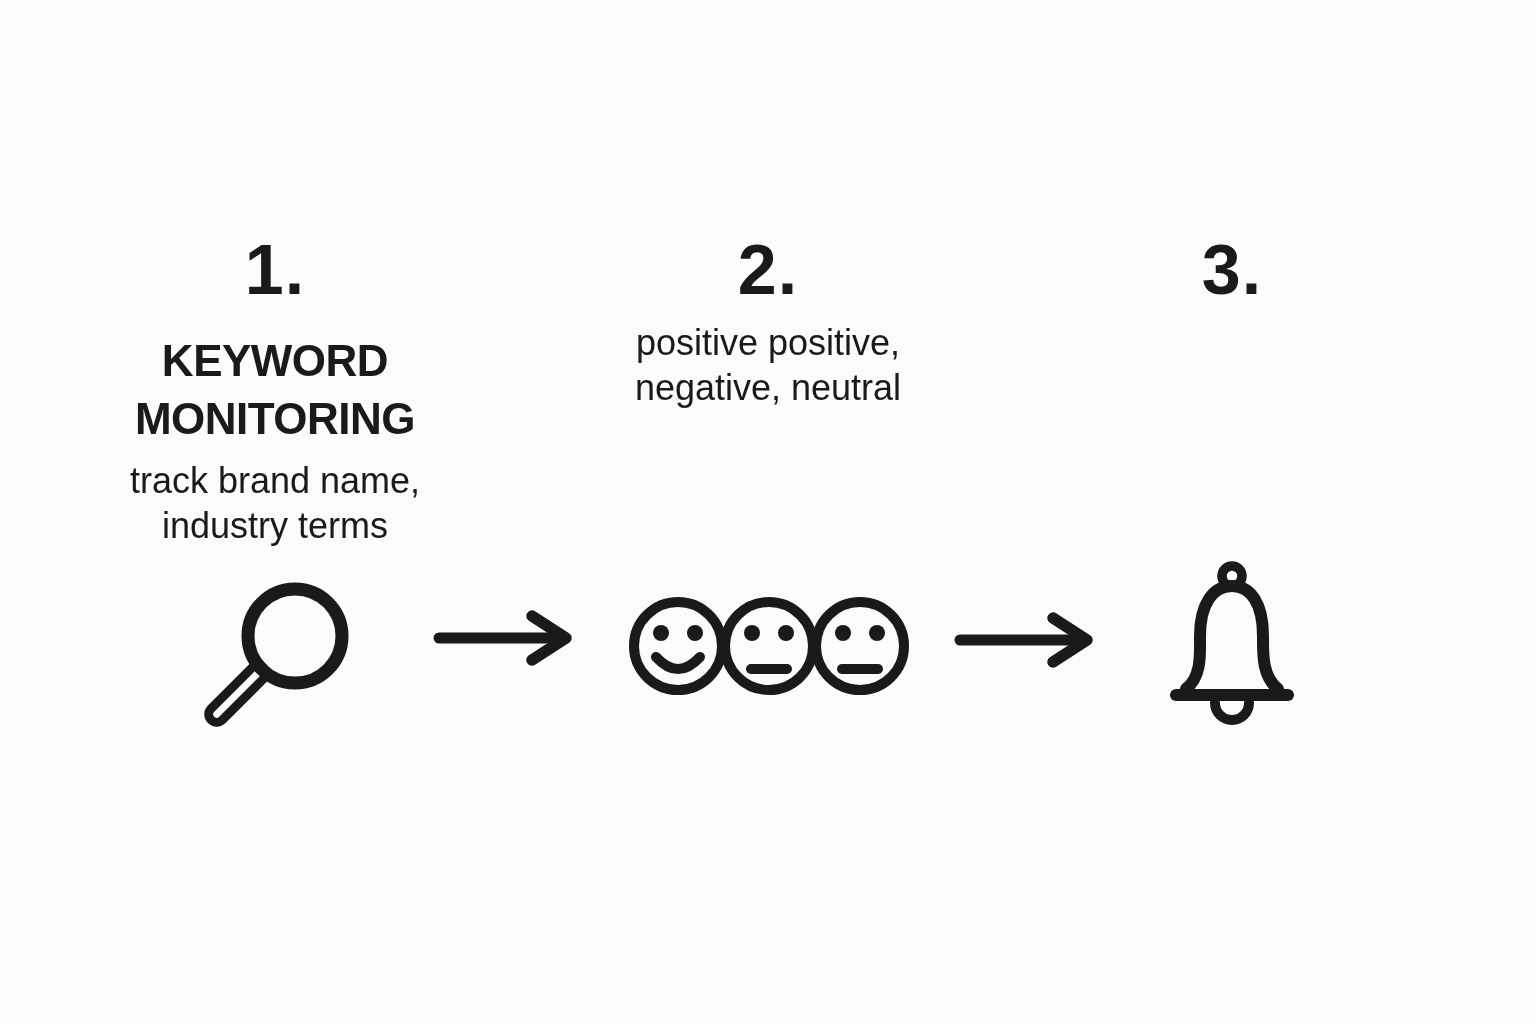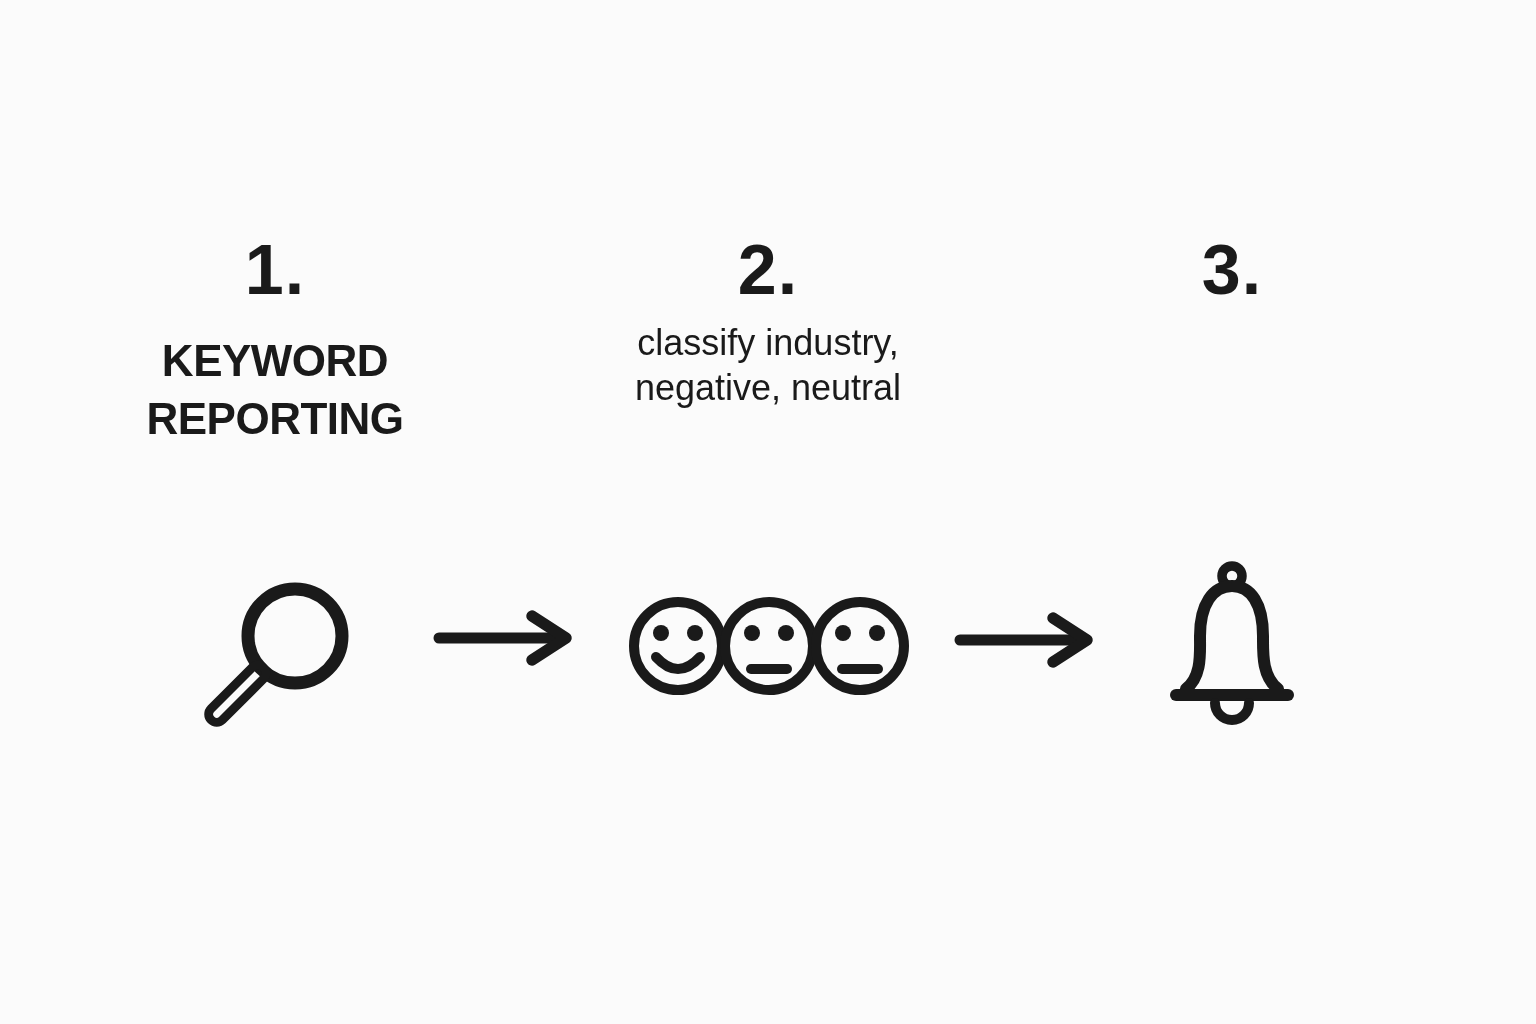--- a/index.html
+++ b/index.html
@@ -58,26 +58,28 @@
   #arrow-2      { left: 953px;  top: 612px; }
 </style>
 </head>
 <body>
 
 <div class="canvas">
 
   <div class="step" style="left:55px;">
     <div class="step-number">1.</div>
     <div class="step-title">KEYWORD
-REPORTING</div>
+MONITORING</div>
+    <div class="step-subtitle">track brand name,
+industry terms</div>
   </div>
 
   <div class="step" style="left:548px;">
     <div class="step-number">2.</div>
-    <div class="step-subtitle">classify industry,
+    <div class="step-subtitle">positive positive,
 negative, neutral</div>
   </div>
 
   <div class="step" style="left:1012px;">
     <div class="step-number">3.</div>
     <div class="step-subtitle"></div>
   </div>
 
   <div class="icon-box" id="icon-search">
     <svg width="150" height="160" viewBox="0 0 150 160" fill="none">

